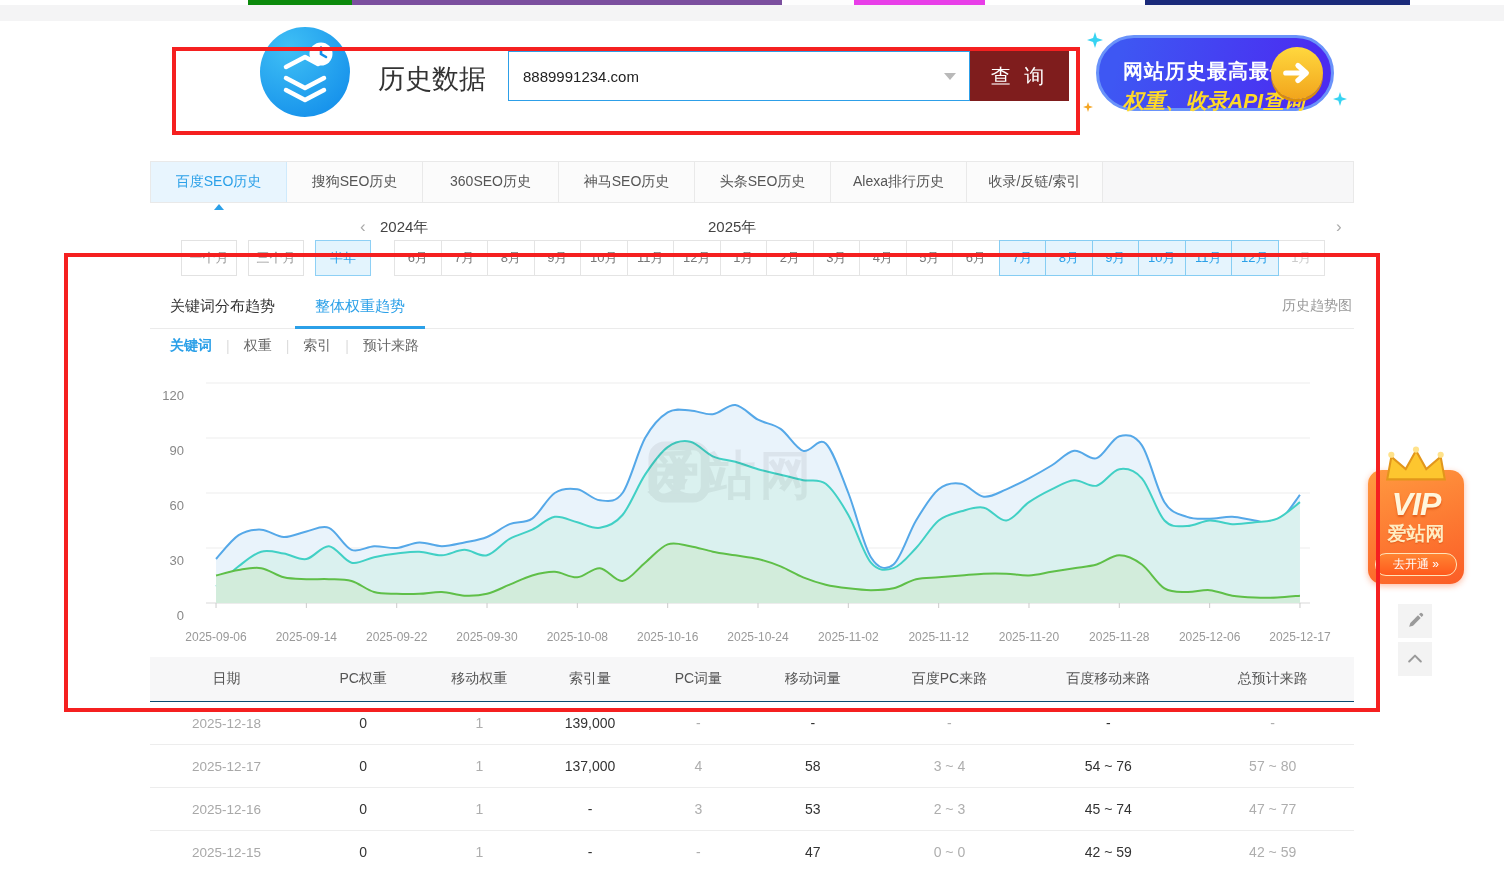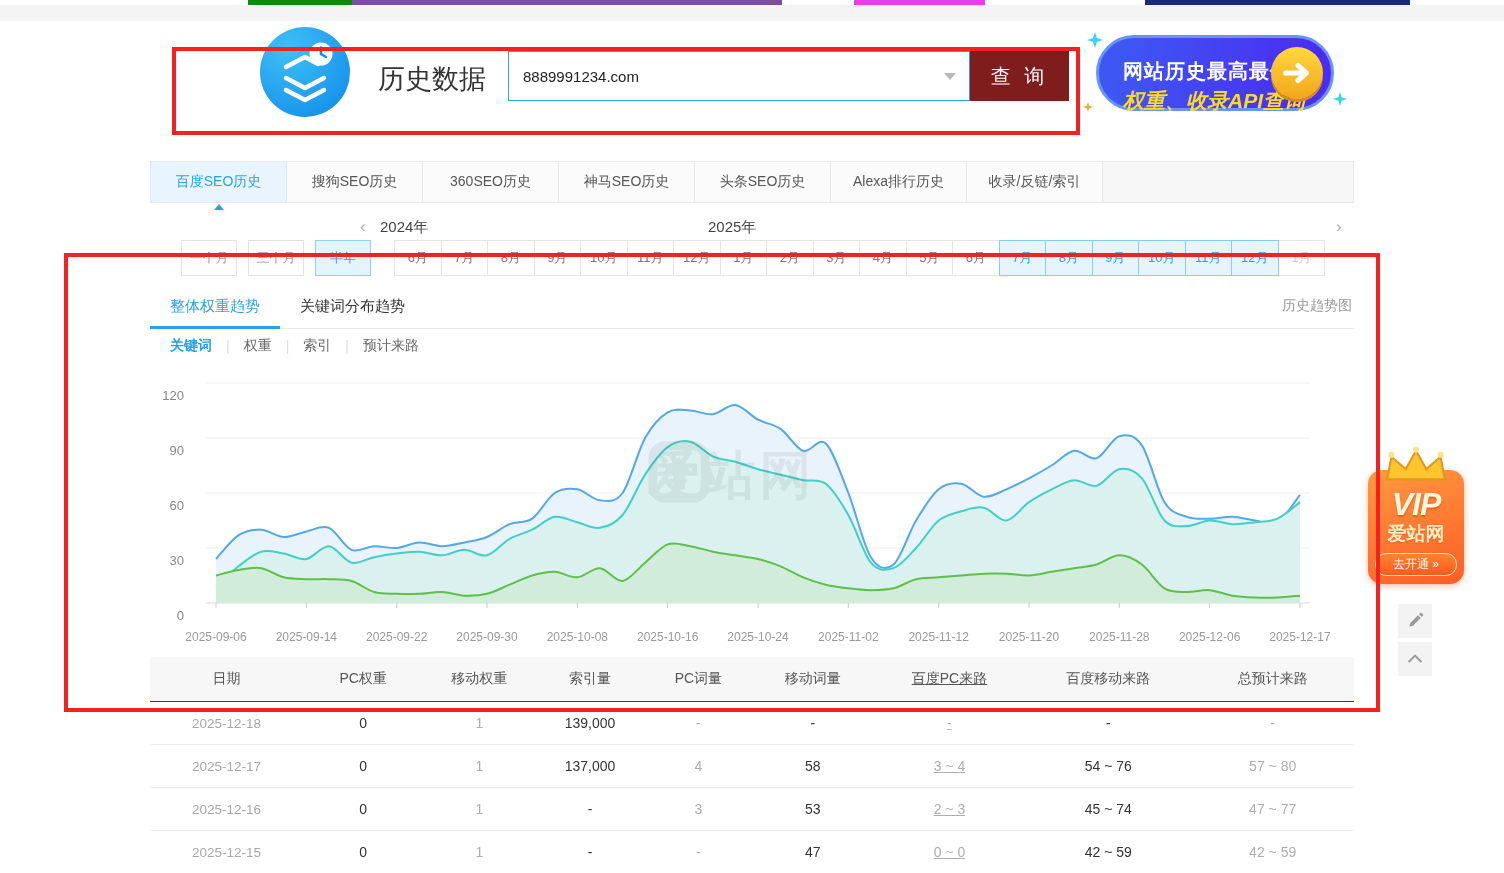--- a/index.html
+++ b/index.html
@@ -92,21 +92,21 @@
   
   .table{margin-top:22px;}
   .t-head{display:flex;height:44px;background:#f7f7f8;border-bottom:1px solid #0c4a6e;align-items:center;}
   .t-row{display:flex;height:42px;border-bottom:1px solid #ededed;align-items:center;}
   .t-cell{text-align:center;font-size:14px;box-sizing:border-box;}
   .t-head .t-cell{color:#555;}
   .t-cell.muted{color:#aeaeae;}
   .t-cell.dark{color:#333;}
   .t-cell.date{color:#a8a8a8;font-size:13.5px;}
   .c0{width:12.7%;}.c1{width:10%;}.c2{width:9.3%;}.c3{width:9.1%;}.c4{width:8.9%;}
-  .c5{width:10.1%;}.c6{width:12.6%;text-decoration:underline;}.c7{width:13.8%;}.c8{width:13.5%;}
+  .c5{width:10.1%;}.c6{width:12.6%;}.c7{width:13.8%;}.c8{width:13.5%;}
 
   
   .vip{position:absolute;left:1368px;top:470px;width:96px;height:114px;border-radius:14px;
        background:linear-gradient(160deg,#ff9a40,#fb5d26);box-shadow:0 2px 6px rgba(250,90,30,.4);z-index:30;cursor:pointer;}
   .vip-crown{position:absolute;top:-24px;left:50%;transform:translateX(-50%);}
   .vip-text{margin-top:16px;text-align:center;font-size:32px;font-weight:bold;font-style:italic;
        color:#fff6dc;text-shadow:0 2px 2px rgba(200,60,0,.5);letter-spacing:-1px;}
   .vip-brand{text-align:center;font-size:19px;font-weight:bold;color:#ffedc2;margin-top:-2px;
        text-shadow:0 1px 1px rgba(200,60,0,.5);}
   .vip-cta{margin:6px auto 0;width:80px;height:21px;border-radius:11px;border:1px solid #ffe3b8;
@@ -205,22 +205,22 @@
         <div class="m-cell active">8月</div>
         <div class="m-cell active">9月</div>
         <div class="m-cell active">10月</div>
         <div class="m-cell active">11月</div>
         <div class="m-cell active">12月</div>
         <div class="m-cell disabled">1月</div>
       </div>
   </div>
 
   <div class="trend-header">
-    <div class="trend-tab active">整体权重趋势</div>
-      <div class="trend-tab">关键词分布趋势</div>
+    <div class="trend-tab">关键词分布趋势</div>
+      <div class="trend-tab active">整体权重趋势</div>
       <span class="trend-corner">历史趋势图</span>
   </div>
   <div class="metric-row">
       <div class="metric active">关键词</div>
       <div class="pipe">|</div>
       <div class="metric">权重</div>
       <div class="pipe">|</div>
       <div class="metric">索引</div>
       <div class="pipe">|</div>
       <div class="metric">预计来路</div>

